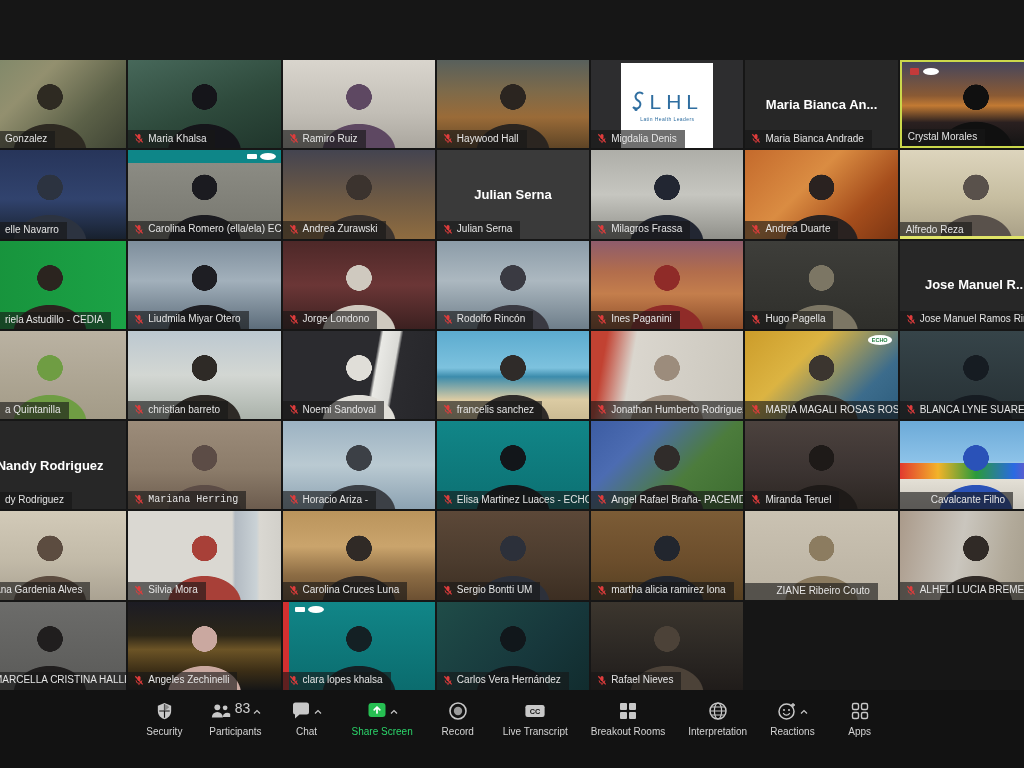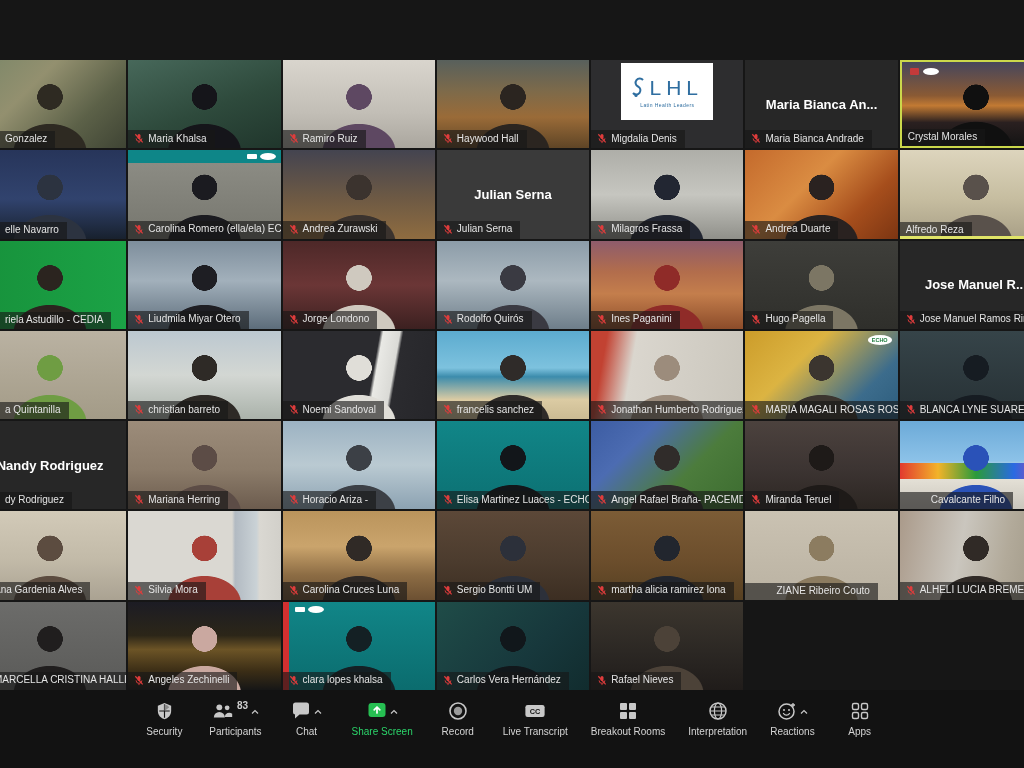--- a/index.html
+++ b/index.html
@@ -12,42 +12,42 @@
   .tile.active{border:2px solid #cbd84b;}
   .sil{position:absolute;inset:0;pointer-events:none;}
   .center-name{position:absolute;inset:0;display:flex;align-items:center;justify-content:center;
                color:#fff;font-weight:bold;font-size:13px;white-space:nowrap;}
   .label{position:absolute;left:0;bottom:0;display:flex;align-items:center;gap:4px;
          background:rgba(22,22,22,.62);color:#e4e4e4;font-size:10px;line-height:1;
          padding:3px 8px 4px 6px;max-width:200%;white-space:nowrap;overflow:hidden;}
   .label.crop-left{padding-left:31px;}
   .mic{flex:0 0 auto;}
   
-  .lhl-card{position:absolute;left:50%;top:3px;transform:translateX(-50%);width:92px;height:57px;
+  .lhl-card{position:absolute;left:50%;top:3px;transform:translateX(-50%);width:92px;height:86px;
             background:#fff;display:flex;flex-direction:column;align-items:center;justify-content:center;}
   .lhl-row{display:flex;align-items:center;gap:3px;}
   .lhl-txt{color:#2f6ea0;font-size:21px;letter-spacing:5px;font-weight:500;}
   .lhl-tag{color:#2f6ea0;font-size:5px;letter-spacing:.4px;margin-top:2px;}
   .banner-teal{position:absolute;top:0;left:0;right:0;height:13px;background:#0e8688;
                display:flex;align-items:center;justify-content:flex-end;gap:3px;padding-right:5px;box-sizing:border-box;}
   .chip-rect{width:10px;height:5px;background:#fff;border-radius:1px;}
   .chip-oval{width:16px;height:7px;background:#fff;border-radius:50%;}
   .chip-red{width:9px;height:7px;background:#c43a3a;border-radius:1px;}
   .badge-row-tl{position:absolute;top:6px;left:8px;display:flex;gap:4px;align-items:center;}
   .logos-tl{position:absolute;top:4px;left:12px;display:flex;gap:3px;align-items:center;}
   .echo-badge{position:absolute;top:4px;right:6px;width:24px;height:10px;background:#fff;border-radius:50%;
               display:flex;align-items:center;justify-content:center;font-size:5.5px;font-weight:bold;color:#1a7a3a;}
   .accent-bottom{position:absolute;left:0;right:0;bottom:0;height:3px;background:#e0e468;}
   
   .toolbar{position:absolute;left:0;right:0;top:690px;height:78px;background:#121212;
            display:flex;justify-content:center;align-items:flex-start;gap:23px;padding-top:11px;box-sizing:border-box;}
   .tool{display:flex;flex-direction:column;align-items:center;gap:5px;min-width:44px;cursor:pointer;}
   .ico-row{display:flex;align-items:flex-start;gap:3px;height:20px;}
   .tool-label{font-size:10px;color:#d4d4d4;white-space:nowrap;}
-  .tool-badge{font-size:10px;color:#cfcfcf;margin-top:-1px;font-weight:bold;}
+  .tool-badge{font-size:14px;color:#cfcfcf;margin-top:-1px;}
   .chev{margin-top:2px;}
 </style>
 </head>
 <body>
 
 <div class="screen">
   <div class="gallery" id="gallery">
       <div class="tile" style="background: linear-gradient(135deg, rgb(122, 134, 104) 0%, rgb(147, 144, 111) 35%, rgb(92, 97, 72) 70%, rgb(63, 68, 52) 100%);">
     <div class="sil" style="background: radial-gradient(13px at 50% 42%, rgb(46, 42, 34) 97%, rgba(0, 0, 0, 0)), radial-gradient(37px 28px at 50% 104%, rgb(46, 42, 34) 97%, rgba(0, 0, 0, 0));"></div>
 
@@ -265,21 +265,21 @@
       <div class="tile" style="background: linear-gradient(rgb(140, 156, 168) 0%, rgb(172, 184, 192) 45%, rgb(110, 126, 138) 100%);">
     <div class="sil" style="background: radial-gradient(13px at 50% 42%, rgb(58, 58, 66) 97%, rgba(0, 0, 0, 0)), radial-gradient(37px 28px at 50% 104%, rgb(58, 58, 66) 97%, rgba(0, 0, 0, 0));"></div>
 
     <div class="label">
       <svg class="mic" width="10" height="11" viewBox="0 0 12 13">
         <rect x="4.2" y="1" width="3.6" height="6.2" rx="1.8" fill="#e03c3c"></rect>
         <path d="M2.5 6.4 a3.5 3.5 0 0 0 7 0" stroke="#e03c3c" stroke-width="1.1" fill="none"></path>
         <line x1="6" y1="10" x2="6" y2="12" stroke="#e03c3c" stroke-width="1.1"></line>
         <line x1="1.6" y1="1.4" x2="10.4" y2="11.2" stroke="#e03c3c" stroke-width="1.4"></line>
       </svg>
-      <span class="nm">Rodolfo Quirós</span>
+      <span class="nm">Rodolfo Rincón</span>
     </div>
   </div>
       <div class="tile" style="background: linear-gradient(rgb(142, 92, 108) 0%, rgb(178, 109, 76) 35%, rgb(196, 126, 76) 60%, rgb(140, 76, 42) 100%);">
     <div class="sil" style="background: radial-gradient(13px at 50% 42%, rgb(143, 43, 40) 97%, rgba(0, 0, 0, 0)), radial-gradient(37px 28px at 50% 104%, rgb(143, 43, 40) 97%, rgba(0, 0, 0, 0));"></div>
 
     <div class="label">
       <svg class="mic" width="10" height="11" viewBox="0 0 12 13">
         <rect x="4.2" y="1" width="3.6" height="6.2" rx="1.8" fill="#e03c3c"></rect>
         <path d="M2.5 6.4 a3.5 3.5 0 0 0 7 0" stroke="#e03c3c" stroke-width="1.1" fill="none"></path>
         <line x1="6" y1="10" x2="6" y2="12" stroke="#e03c3c" stroke-width="1.1"></line>
@@ -402,21 +402,21 @@
     </div>
   </div>
       <div class="tile" style="background: rgb(39, 39, 39);">
 
     <div class="center-name">Nandy Rodriguez</div>
     <div class="label crop-left">
 
       <span class="nm">dy Rodriguez</span>
     </div>
   </div>
-      <div class="tile" style="background: linear-gradient(rgb(156, 140, 122) 0%, rgb(140, 124, 106) 55%, rgb(108, 92, 78) 100%);">
+      <div class="tile" style="background: linear-gradient(rgb(156, 140, 122) 0%, rgb(140, 124, 106) 55%, rgb(108, 92, 78) 100%); font-family: Liberation Mono, monospace;">
     <div class="sil" style="background: radial-gradient(13px at 50% 42%, rgb(92, 76, 70) 97%, rgba(0, 0, 0, 0)), radial-gradient(37px 28px at 50% 104%, rgb(92, 76, 70) 97%, rgba(0, 0, 0, 0));"></div>
 
     <div class="label">
       <svg class="mic" width="10" height="11" viewBox="0 0 12 13">
         <rect x="4.2" y="1" width="3.6" height="6.2" rx="1.8" fill="#e03c3c"></rect>
         <path d="M2.5 6.4 a3.5 3.5 0 0 0 7 0" stroke="#e03c3c" stroke-width="1.1" fill="none"></path>
         <line x1="6" y1="10" x2="6" y2="12" stroke="#e03c3c" stroke-width="1.1"></line>
         <line x1="1.6" y1="1.4" x2="10.4" y2="11.2" stroke="#e03c3c" stroke-width="1.4"></line>
       </svg>
       <span class="nm">Mariana Herring</span>

